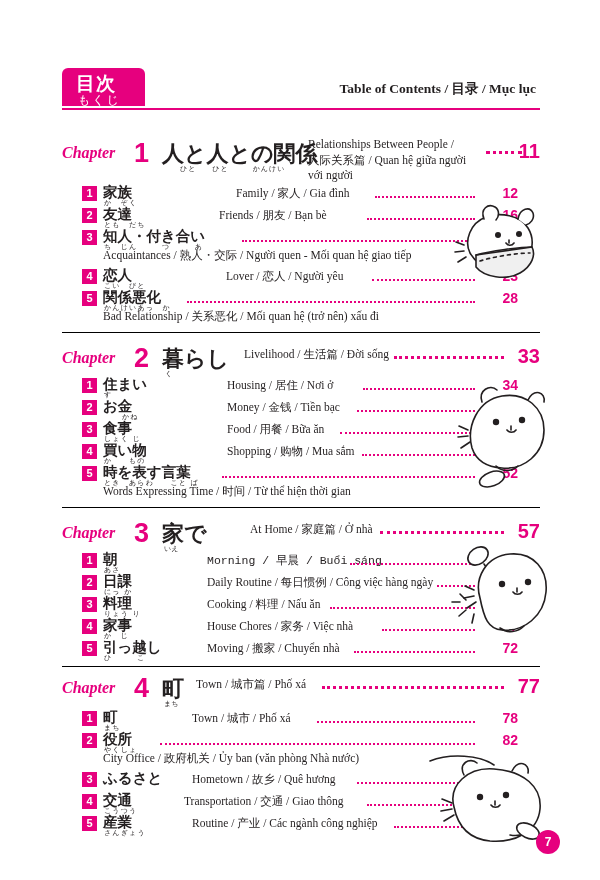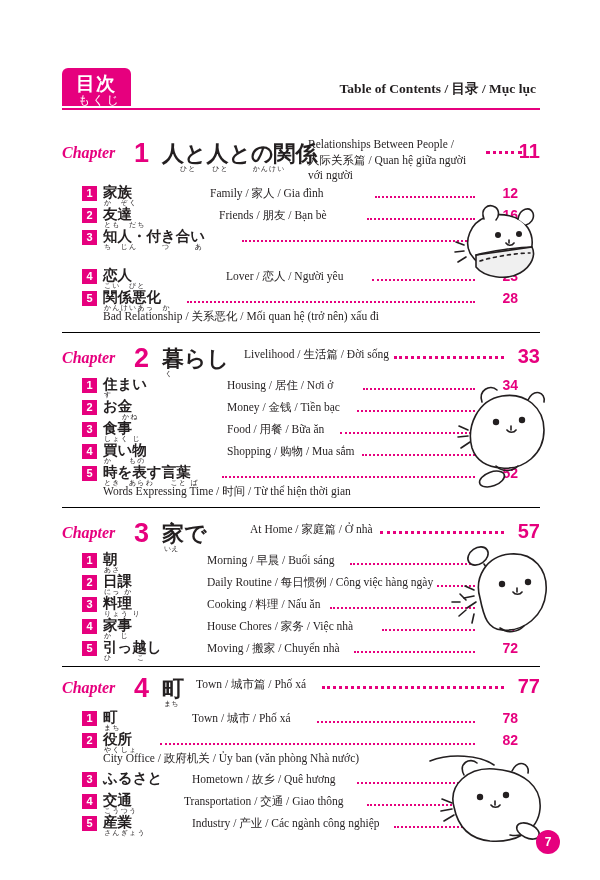--- a/index.html
+++ b/index.html
@@ -34,21 +34,21 @@
     left: 0;
     top: 0;
     width: 478px;
     height: 40px;
     border-bottom: 2.5px solid #e6007e;
   }
   .header-tab {
     position: absolute;
     left: 0;
     top: 0;
-    width: 69px;
+    width: 83px;
     height: 38px;
     background: #e6007e;
     border-radius: 6px 6px 0 0;
   }
   .header-tab .jp {
     position: absolute;
     left: 14px;
     top: 3px;
     color: #fff;
     font-size: 19px;
@@ -271,41 +271,42 @@
       <span class="trans two" style="left:246px;">Relationships Between People / 人际关系篇 / Quan hệ giữa người với người</span>
       <span class="dots" style="left:424px;width:36px;"></span>
       <span class="pg">11</span>
     </div>
   </div>
 
   <div class="entry" style="top:184px;">
     <span class="idx">1</span>
     <span class="jp">家族</span>
     <span class="furi">か　ぞく</span>
-    <span class="trans" style="left:128px;">Family / 家人 / Gia đình</span>
+    <span class="trans" style="left:154px;">Family / 家人 / Gia đình</span>
     <span class="dots" style="left:293px;width:100px;"></span>
     <span class="pg">12</span>
   </div>
 
   <div class="entry" style="top:206px;">
     <span class="idx">2</span>
     <span class="jp">友達</span>
     <span class="furi">とも　だち</span>
     <span class="trans" style="left:137px;">Friends / 朋友 / Bạn bè</span>
     <span class="dots" style="left:285px;width:108px;"></span>
     <span class="pg">16</span>
   </div>
 
   <div class="entry" style="top:228px;">
     <span class="idx">3</span>
     <span class="jp">知人・付き合い</span>
     <span class="furi">ち　じん　　　つ　　　あ</span>
     <span class="dots" style="left:160px;width:233px;"></span>
     <span class="pg">19</span>
   </div>
+  <div class="sub-trans" style="top:248px;">Acquaintances / 熟人・交际 / Người quen - Mối quan hệ giao tiếp</div>
 
   <div class="entry" style="top:267px;">
     <span class="idx">4</span>
     <span class="jp">恋人</span>
     <span class="furi">こい　びと</span>
     <span class="trans" style="left:144px;">Lover / 恋人 / Người yêu</span>
     <span class="dots" style="left:290px;width:103px;"></span>
     <span class="pg">23</span>
   </div>
 
@@ -388,21 +389,21 @@
       <span class="trans" style="left:188px;">At Home / 家庭篇 / Ở nhà</span>
       <span class="dots" style="left:318px;width:124px;"></span>
       <span class="pg">57</span>
     </div>
   </div>
 
   <div class="entry" style="top:551px;">
     <span class="idx">1</span>
     <span class="jp">朝</span>
     <span class="furi">あさ</span>
-    <span class="trans" style="left:125px;">Morning / 早晨 / Buổi sáng</span>
+    <span class="trans" style="left:125px;font-family:Liberation Mono, monospace;">Morning / 早晨 / Buổi sáng</span>
     <span class="dots" style="left:268px;width:125px;"></span>
     <span class="pg">58</span>
   </div>
 
   <div class="entry" style="top:573px;">
     <span class="idx">2</span>
     <span class="jp">日課</span>
     <span class="furi">にっ か</span>
     <span class="trans" style="left:125px;">Daily Routine / 每日惯例 / Công việc hàng ngày</span>
     <span class="dots" style="left:355px;width:38px;"></span>
@@ -482,21 +483,21 @@
     <span class="furi">こうつう</span>
     <span class="trans" style="left:102px;">Transportation / 交通 / Giao thông</span>
     <span class="dots" style="left:285px;width:108px;"></span>
     <span class="pg">90</span>
   </div>
 
   <div class="entry" style="top:814px;">
     <span class="idx">5</span>
     <span class="jp">産業</span>
     <span class="furi">さんぎょう</span>
-    <span class="trans" style="left:110px;">Industry / 产业 / Các ngành công nghiệp</span>
+    <span class="trans" style="left:110px;">Routine / 产业 / Các ngành công nghiệp</span>
     <span class="dots" style="left:312px;width:81px;"></span>
     <span class="pg">94</span>
   </div>
 
   <svg class="illus" style="left:440px;top:195px;" width="115" height="95" viewBox="0 0 115 95">
     <g fill="none" stroke="#231f20" stroke-width="1.6" stroke-linecap="round" stroke-linejoin="round">
       <path d="M30 58 C24 46 30 28 46 22 C60 17 80 20 88 33 C96 46 92 62 80 70 C66 79 40 76 30 58 Z" fill="#ffffff"></path>
       <path d="M44 24 C40 14 48 8 55 12 C60 15 59 22 56 25" fill="#ffffff"></path>
       <path d="M78 24 C80 13 90 11 93 18 C95 24 90 29 86 30" fill="#ffffff"></path>
       <circle cx="58" cy="40" r="3" fill="#231f20" stroke="none"></circle>

